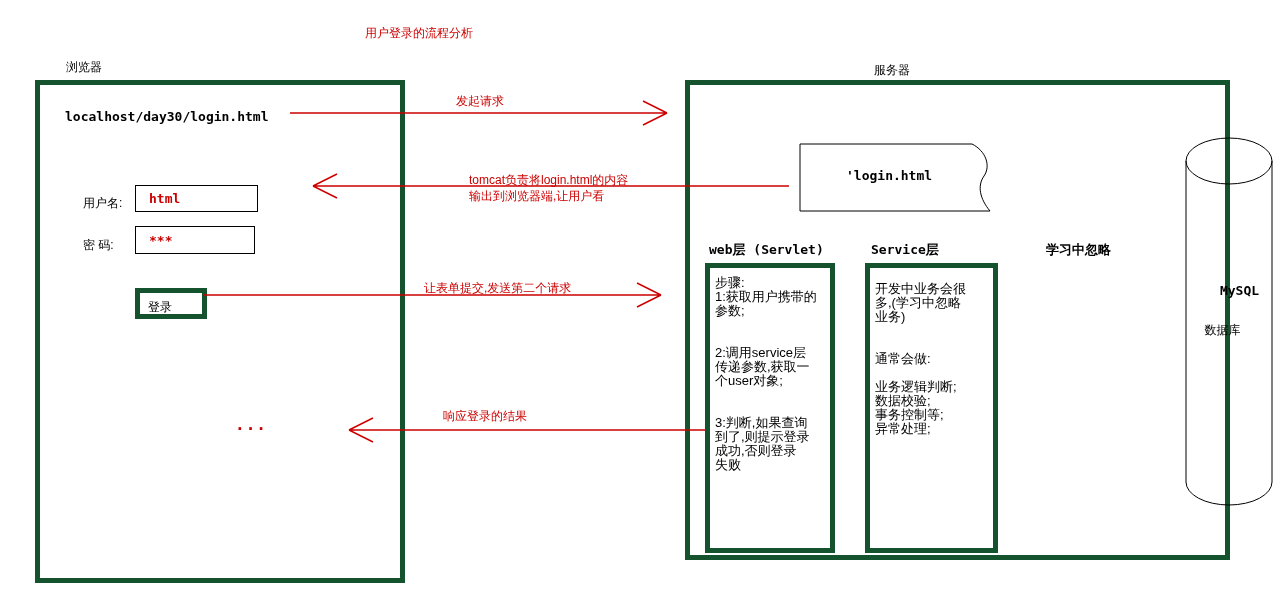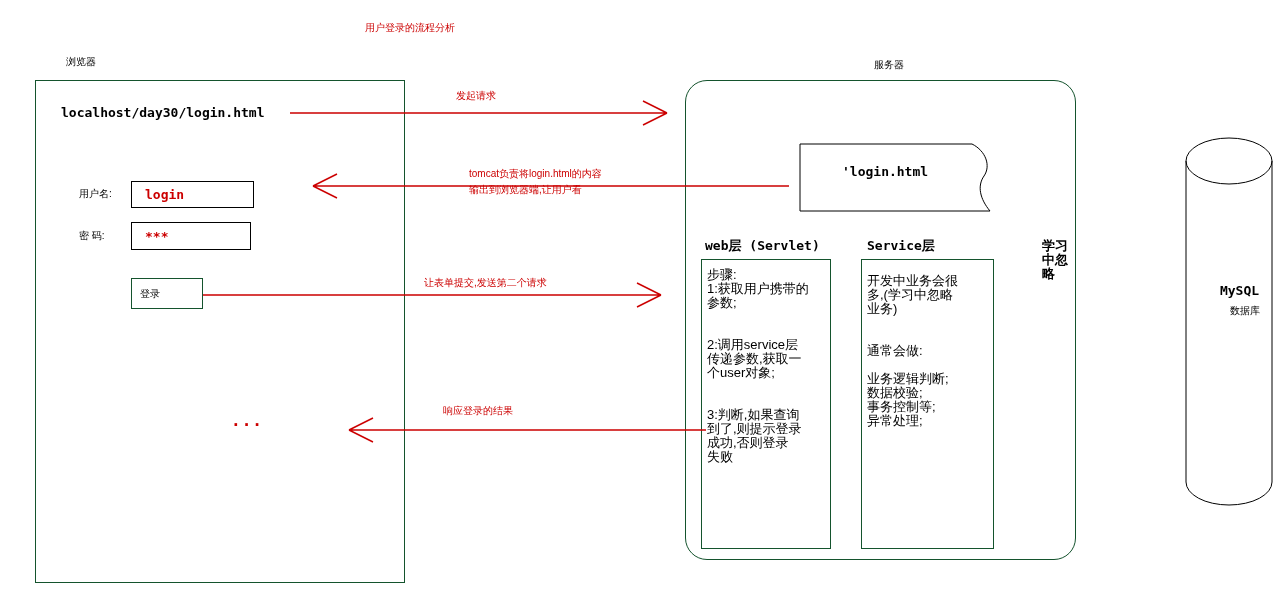--- a/index.html
+++ b/index.html
@@ -2,25 +2,25 @@
 <html><head>
 <meta charset="utf-8">
 <style>
   * { margin:0; padding:0; box-sizing:border-box; }
   html,body { background:#ffffff; }
   .canvas {
     position:relative; width:1285px; height:602px; background:#fff;
     font-family:"Liberation Sans", sans-serif; color:#000; overflow:hidden;
   }
   .abs { position:absolute; }
-  .box { position:absolute; border:1px solid #14532d; background:transparent; }
+  .box { position:absolute; border:5px solid #14532d; background:transparent; }
   .red { color:#cc0000; }
   .mono { font-family:"DejaVu Sans Mono", monospace; }
   .b { font-weight:bold; }
-  .t14 { font-size:10px; line-height:15px; }
+  .t14 { font-size:12px; line-height:15px;margin-top:6px; }
   .t13 { font-size:13px; line-height:14px; }
   .pre { white-space:pre-line; }
   .col-content { white-space:pre-line; font-size:13px; line-height:14px; }
   .input-box {
     position:absolute; border:1px solid #000; background:#fff;
     font-family:"DejaVu Sans Mono", monospace; font-weight:bold;
     font-size:13px; color:#cc0000; padding-left:13px; display:flex; align-items:center;
   }
   .svg-overlay { position:absolute; left:0; top:0; pointer-events:none; }
   .center { text-align:center; }
@@ -32,33 +32,33 @@
 
   <div class="abs red t14" style="left:365px; top:20px;">用户登录的流程分析</div>
 
   <div class="abs t14" style="left:66px; top:54px;">浏览器</div>
 
   <div class="box" style="left:35px; top:80px; width:370px; height:503px;">
 
     <div class="abs mono b t13" style="left:25px; top:25px;">localhost/day30/login.html</div>
 
     <div class="abs t14" style="left:43px; top:105px;">用户名:</div>
-    <div class="input-box" style="left:95px; top:100px; width:123px; height:27px;">login</div>
+    <div class="input-box" style="left:95px; top:100px; width:123px; height:27px;">html</div>
 
     <div class="abs t14" style="left:43px; top:147px;">密 码:</div>
     <div class="input-box" style="left:95px; top:141px; width:120px; height:28px;">***</div>
 
     <div class="box t14" style="left:95px; top:197px; width:72px; height:31px; padding:7px 0 0 8px;">登录</div>
 
     <div class="abs red mono b" style="left:195px; top:330px; font-size:16px; letter-spacing:1px;">...</div>
   </div>
 
   <div class="abs t14" style="left:874px; top:57px;">服务器</div>
 
-  <div class="box" style="left:685px; top:80px; width:391px; height:480px;border-radius:22px;">
+  <div class="box" style="left:685px; top:80px; width:545px; height:480px;">
 
     <div class="abs mono b t13" style="left:156px; top:84px;">'login.html</div>
 
     <div class="abs mono b t13" style="left:19px; top:158px;">web层 (Servlet)</div>
     <div class="box" style="left:15px; top:178px; width:130px; height:290px;">
       <div class="col-content" style="padding:8px 3px 0 5px;">步骤:
 1:获取用户携带的
 参数;
 
 
@@ -85,21 +85,21 @@
 业务逻辑判断;
 数据校验;
 事务控制等;
 异常处理;</div>
     </div>
 
     <div class="abs mono b t13" style="left:356px; top:158px;">学习中忽略</div>
   </div>
 
   <div class="abs mono b t13 center" style="left:1185px; top:284px; width:109px;">MySQL</div>
-  <div class="abs t14 center" style="left:1185px; top:303px; width:75px;text-align:right;">数据库</div>
+  <div class="abs t14 center" style="left:1185px; top:317px; width:75px;">数据库</div>
 
   <div class="abs red t14" style="left:456px; top:88px;">发起请求</div>
   <div class="abs red t14 pre" style="left:469px; top:166px; line-height:16px;">tomcat负责将login.html的内容
 输出到浏览器端,让用户看</div>
   <div class="abs red t14" style="left:424px; top:275px;">让表单提交,发送第二个请求</div>
   <div class="abs red t14" style="left:443px; top:403px;">响应登录的结果</div>
 
   <svg class="svg-overlay" width="1285" height="602" viewBox="0 0 1285 602">
 
     <path d="M800,144 H972 C986,151 991,166 984,176 C977,186 980,199 990,211 H800 Z" fill="none" stroke="#000" stroke-width="1"></path>

